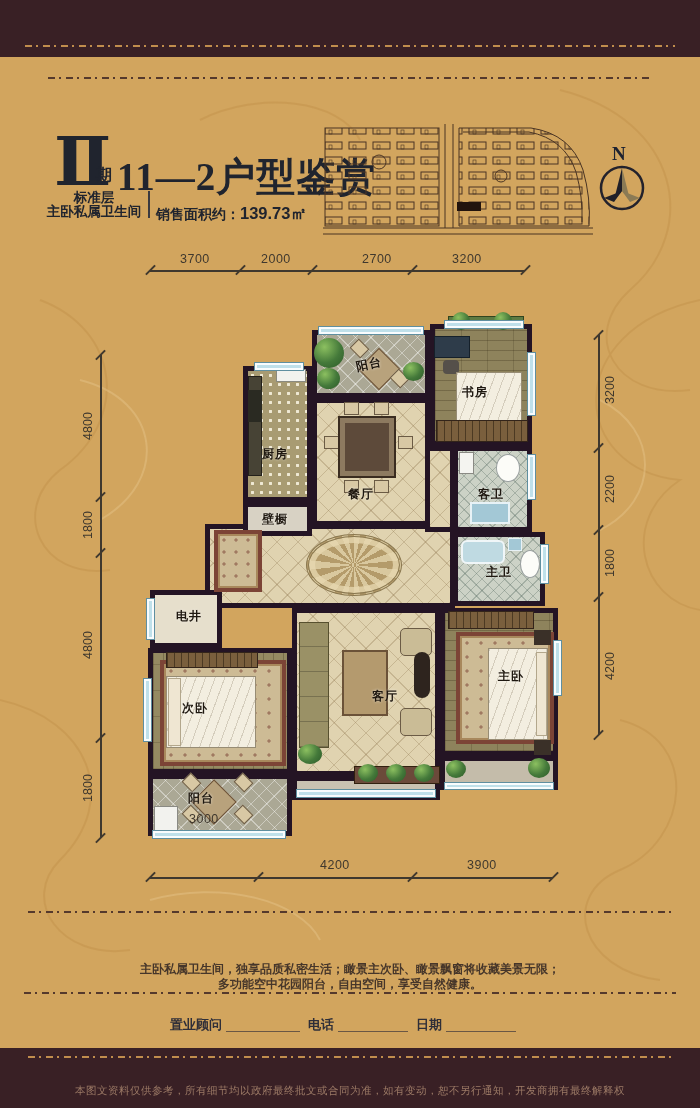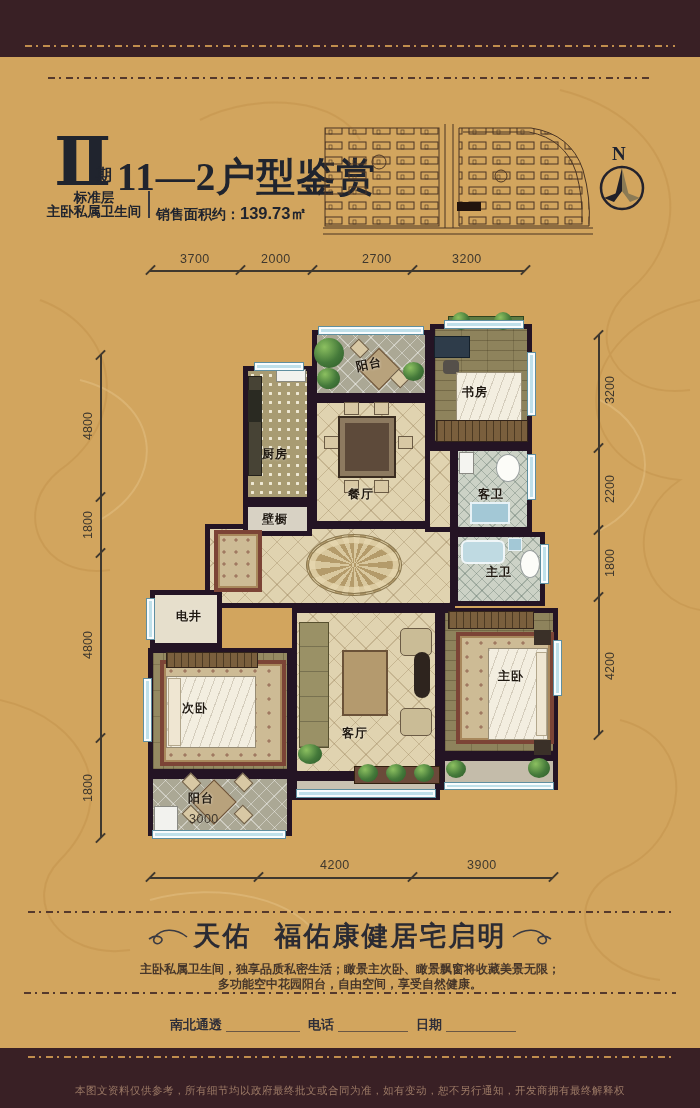--- a/index.html
+++ b/index.html
@@ -200,21 +200,21 @@
 
   <div class="rlabel" style="left:356px;top:356px;transform:rotate(-12deg);">阳台</div>
   <div class="rlabel" style="left:262px;top:446px;">厨房</div>
   <div class="rlabel" style="left:462px;top:384px;">书房</div>
   <div class="rlabel" style="left:348px;top:486px;">餐厅</div>
   <div class="rlabel" style="left:478px;top:486px;">客卫</div>
   <div class="rlabel" style="left:262px;top:511px;">壁橱</div>
   <div class="rlabel" style="left:486px;top:564px;font-family:Liberation Mono, monospace;">主卫</div>
   <div class="rlabel" style="left:176px;top:608px;">电井</div>
   <div class="rlabel" style="left:182px;top:700px;">次卧</div>
-  <div class="rlabel" style="left:342px;top:725px;">客厅</div>
+  <div class="rlabel" style="left:342px;top:688px;padding-left:30px;">客厅</div>
   <div class="rlabel" style="left:498px;top:668px;">主卧</div>
   <div class="rlabel" style="left:188px;top:790px;">阳台</div>
 
   <div class="dline" style="left:150px;top:270px;width:375px;height:1.5px;"></div>
   <div class="tk" style="left:144px;top:269px;"></div>
     <div class="tk" style="left:234px;top:269px;"></div>
   <div class="tk" style="left:306px;top:269px;"></div>
     <div class="tk" style="left:406px;top:269px;"></div>
   <div class="tk" style="left:519px;top:269px;"></div>
   <div class="dlabel" style="left:180px;top:252px;">3700</div>
@@ -248,38 +248,27 @@
   <div class="tk" style="left:592px;top:529px;"></div>
     <div class="tk" style="left:592px;top:596px;"></div>
   <div class="tk" style="left:592px;top:734px;"></div>
   <div class="dlabelv" style="left:588px;top:383px;">3200</div>
   <div class="dlabelv" style="left:588px;top:482px;">2200</div>
   <div class="dlabelv" style="left:588px;top:556px;">1800</div>
   <div class="dlabelv" style="left:588px;top:659px;">4200</div>
 
   <div class="dash-dark" style="left:28px;top:911px;width:644px;"></div>
 
-  <div class="footer-txt" style="top:918px;height:32px;">
-    <svg width="44" height="22" viewBox="0 0 44 22" fill="none" style="vertical-align:middle;">
-      <path d="M42,12 C30,2 16,4 10,12 C6,17 12,21 16,17 C20,13 12,8 4,14" stroke="#3a3a42" stroke-width="1.6"></path>
-    </svg>
-    <span class="serif" style="font-size:27px;font-weight:bold;color:#2b2b33;letter-spacing:2px;vertical-align:middle;">天佑</span>
-    <span style="display:inline-block;width:14px;"></span>
-    <span class="serif" style="font-size:27px;font-weight:bold;color:#2b2b33;letter-spacing:2px;vertical-align:middle;">福佑康健居宅启明</span>
-    <svg width="44" height="22" viewBox="0 0 44 22" fill="none" style="vertical-align:middle;">
-      <path d="M2,12 C14,2 28,4 34,12 C38,17 32,21 28,17 C24,13 32,8 40,14" stroke="#3a3a42" stroke-width="1.6"></path>
-    </svg>
-  </div>
 
   <div class="footer-txt" style="top:976px;font-size:12px;font-weight:bold;color:#46362a;">多功能空中花园阳台，自由空间，享受自然健康。</div>
   <div class="footer-txt" style="top:961px;font-size:12px;font-weight:bold;color:#46362a;">主卧私属卫生间，独享品质私密生活；瞰景主次卧、瞰景飘窗将收藏美景无限；</div>
 
   <div class="dash-dark" style="left:24px;top:992px;width:652px;"></div>
 
-  <div class="abs" style="left:170px;top:1016px;font-size:13px;font-weight:bold;color:#2e2e38;">南北通透</div>
+  <div class="abs" style="left:170px;top:1016px;font-size:13px;font-weight:bold;color:#2e2e38;">置业顾问</div>
   <div class="ulne" style="left:226px;top:1031px;width:74px;"></div>
   <div class="abs" style="left:308px;top:1016px;font-size:13px;font-weight:bold;color:#2e2e38;">电话</div>
   <div class="ulne" style="left:338px;top:1031px;width:70px;"></div>
   <div class="abs" style="left:416px;top:1016px;font-size:13px;font-weight:bold;color:#2e2e38;">日期</div>
   <div class="ulne" style="left:446px;top:1031px;width:70px;"></div>
 
   <div class="band" style="top:1048px;height:60px;"></div>
   <div class="dash-gold" style="left:28px;top:1056px;width:644px;"></div>
   <div class="footer-txt" style="top:1084px;font-size:10.5px;color:#9c7a66;letter-spacing:.5px;">本图文资料仅供参考，所有细节均以政府最终批文或合同为准，如有变动，恕不另行通知，开发商拥有最终解释权</div>
 

